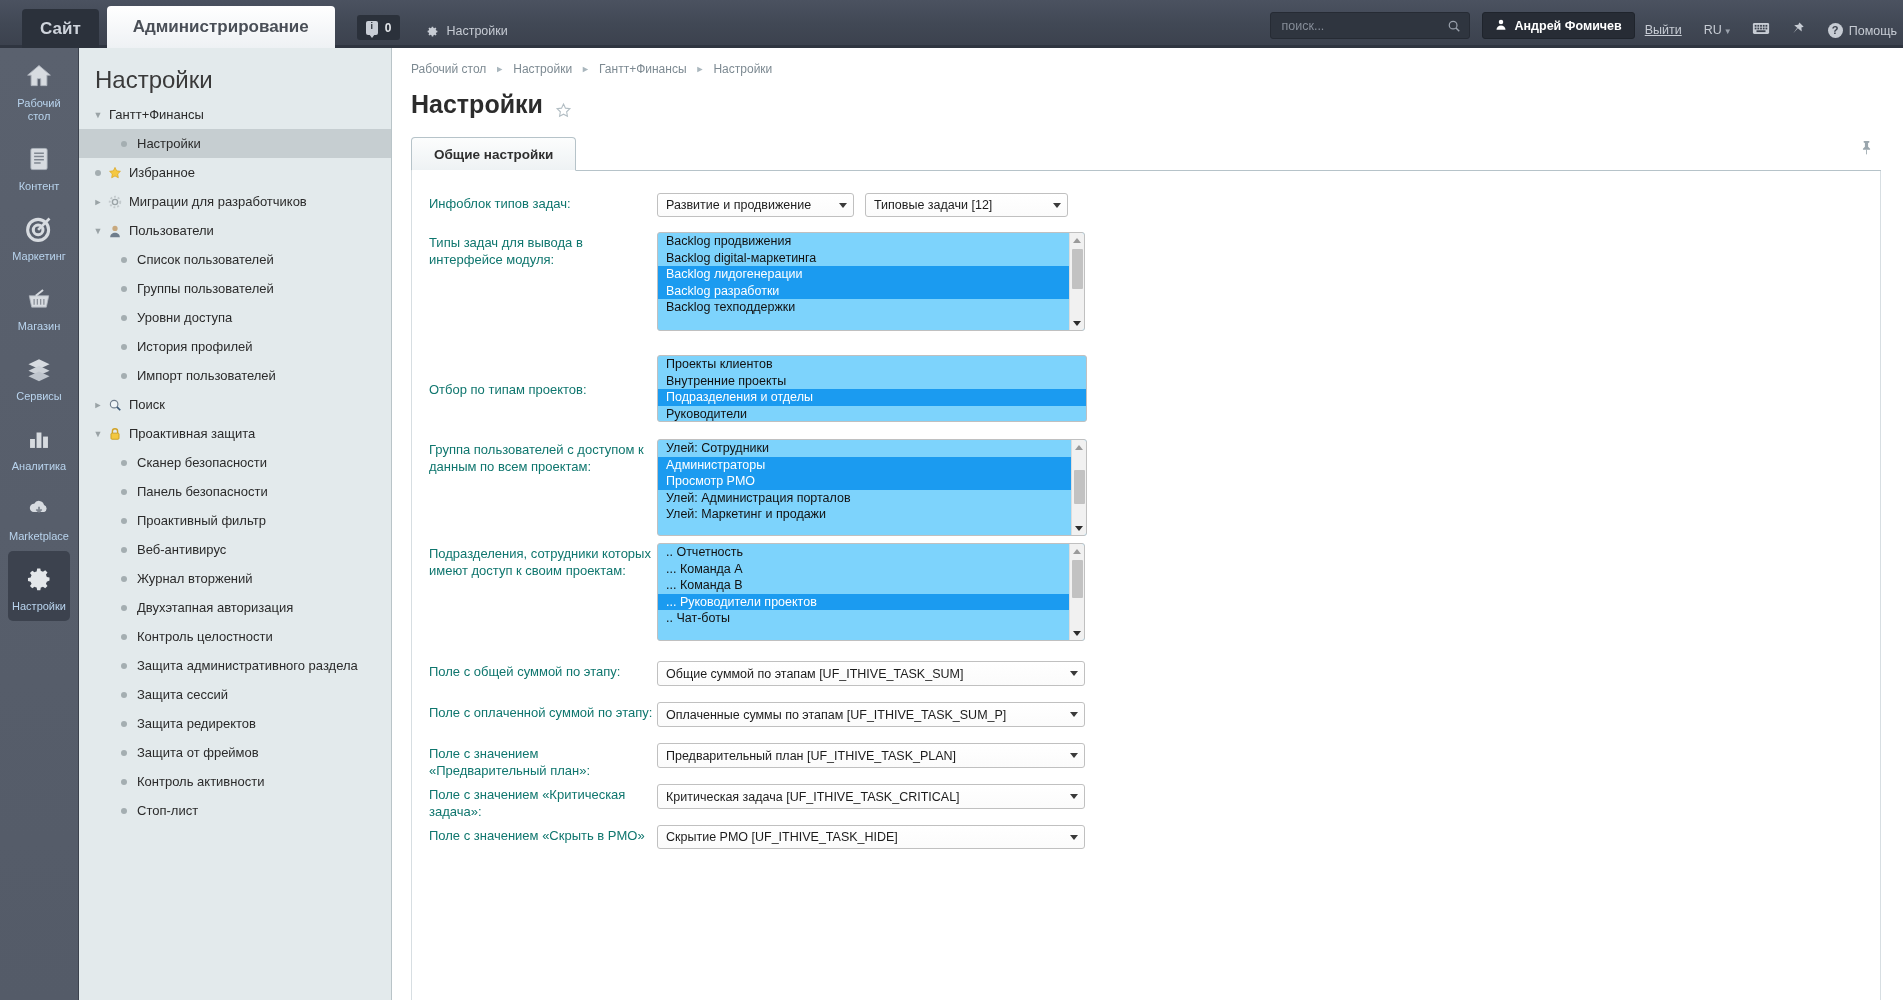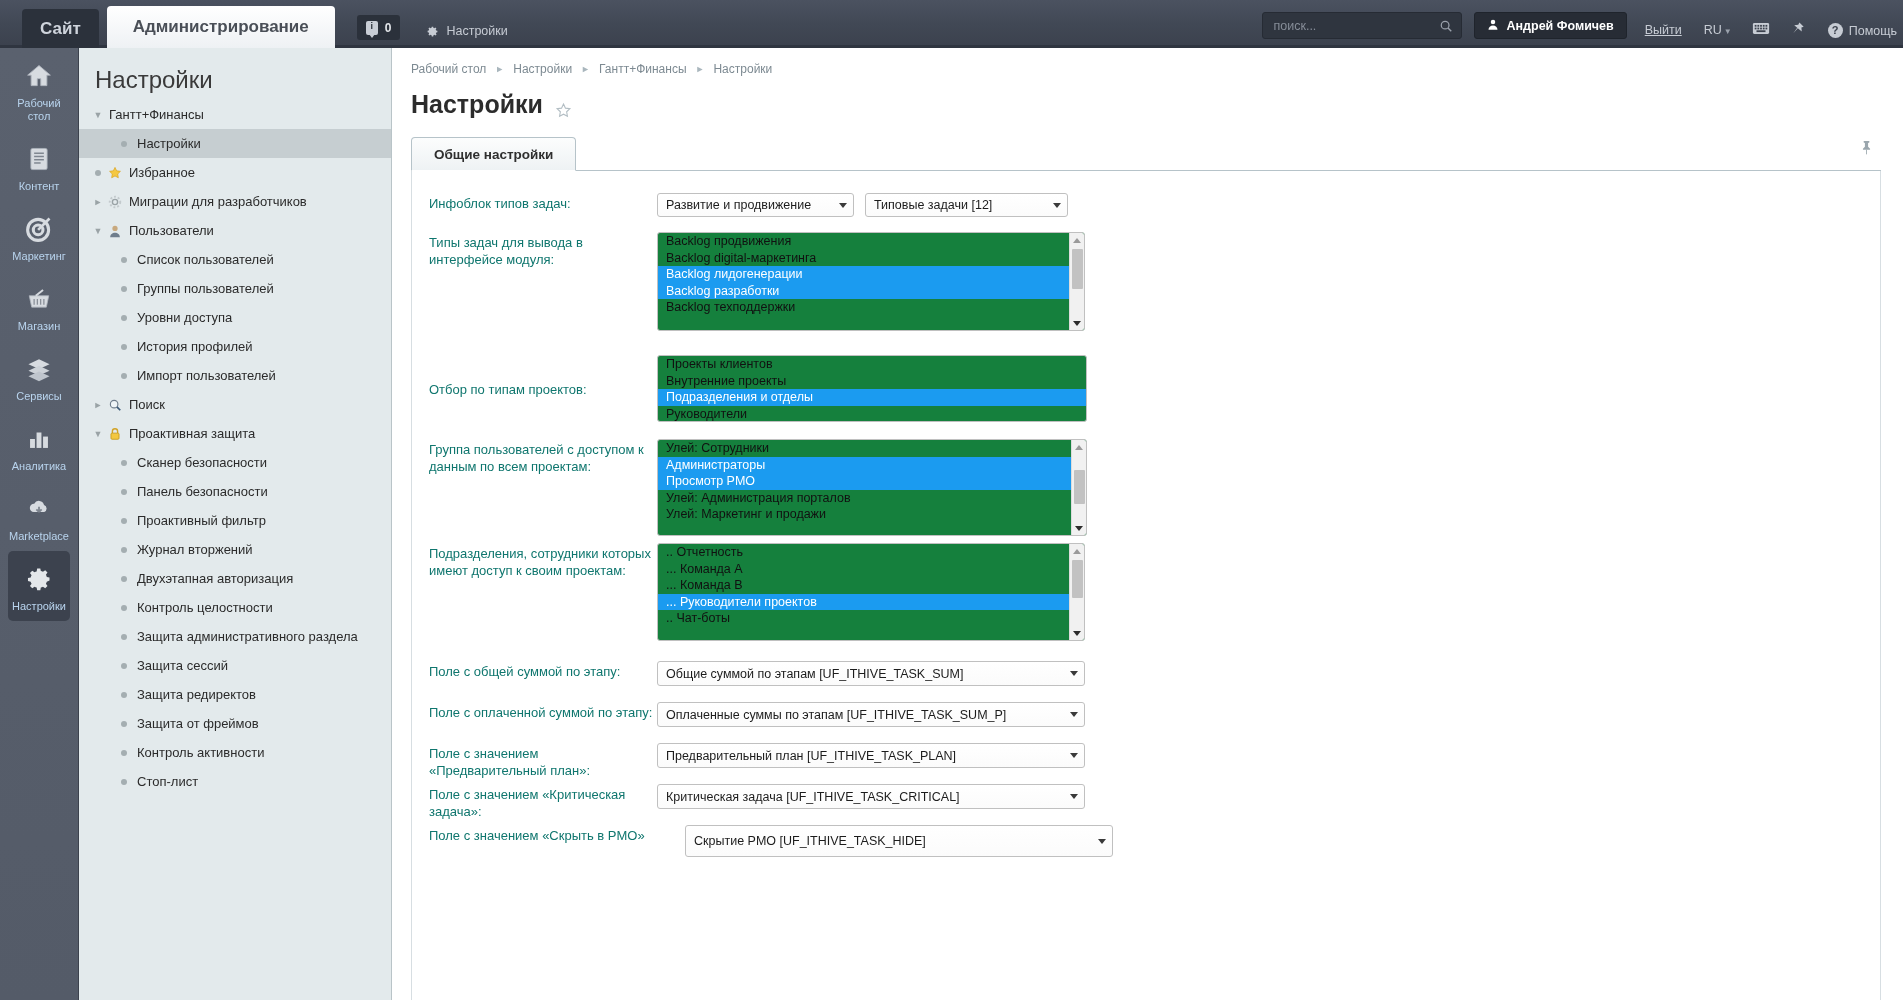--- a/index.html
+++ b/index.html
@@ -83,21 +83,21 @@
 
   .tb-user {
     margin-left: 12px; margin-bottom: 9px;
     height: 27px; padding: 0 12px;
     background: #272c35; border:1px solid #1f242c;
     border-radius: 3px;
     display:flex; align-items:center; gap:7px;
     color:#fff; font-size:12.5px; font-weight:bold;
   }
   .tb-plain {
-    margin-left: 18px; margin-bottom: 11px;
+    margin-left: 10px; margin-bottom: 11px;
     color:#c7ccd4; font-size:12.5px;text-decoration:underline;
   }
   .tb-lang { margin-left: 22px; margin-bottom:11px; color:#c7ccd4; font-size:12.5px; }
   .tb-lang .car { font-size:8px; margin-left:2px; color:#9aa1ac; }
   .tb-ico { margin-left: 20px; margin-bottom: 9px; width:18px; height:18px; }
   .tb-help { margin-left: 20px; margin-bottom:10px; display:flex; align-items:center; gap:6px; color:#c7ccd4; font-size:12.5px; }
   .q-circ {
     width:15px; height:15px; border-radius:50%;
     background:#c7ccd4; color:#3b414d;
     font-size:11px; font-weight:bold; line-height:15px; text-align:center;
@@ -226,21 +226,21 @@
   }
   .sel1 .caret {
     margin-left: auto; width: 0; height: 0;
     border-left: 4px solid transparent; border-right: 4px solid transparent;
     border-top: 5px solid #3a3a3a;
   }
   .sel1 .txt { overflow: hidden; white-space: nowrap; }
 
   .listbox {
     border: 1px solid #c0c0c0; border-radius: 3px;
-    background: #15803d;
+    background: #7dd3fc;
     position: relative; overflow: hidden;
   }
   .lb-items { position:absolute; left:0; top:0; right:0; bottom:0; }
   .lb-item {
     height: 16.5px; line-height: 16.5px;
     padding-left: 8px;
     font-size: 12.5px; color: #111;
     white-space: nowrap; overflow:hidden;
   }
   .lb-item.on { background: #1b9bf0; color: #fff; }
@@ -544,20 +544,27 @@
           <i></i>
         </span>
         <span class="lbl">Панель безопасности</span>
       </div>
       <div class="sb-row lvl2">
         <span class="tw"></span>
         <span class="bul">
           <i></i>
         </span>
         <span class="lbl">Проактивный фильтр</span>
+      </div>
+      <div class="sb-row lvl2">
+        <span class="tw"></span>
+        <span class="bul">
+          <i></i>
+        </span>
+        <span class="lbl">Веб-антивирус</span>
       </div>
       <div class="sb-row lvl2">
         <span class="tw"></span>
         <span class="bul">
           <i></i>
         </span>
         <span class="lbl">Журнал вторжений</span>
       </div>
       <div class="sb-row lvl2">
         <span class="tw"></span>
@@ -768,20 +775,20 @@
     <div class="frow" style="left:17px; top:613px;">
       <div class="flabel">Поле с значением «Критическая задача»:</div>
       <div class="sel1" style="width:428px; height:25px;">
         <span class="txt">Критическая задача [UF_ITHIVE_TASK_CRITICAL]</span>
         <span class="caret"></span>
       </div>
     </div>
 
     <div class="frow" style="left:17px; top:654px;">
       <div class="flabel">Поле с значением «Скрыть в PMO»</div>
-      <div class="sel1" style="width:428px; height:32px;margin-left:28px;">
+      <div class="sel1" style="width:428px; height:24px;">
         <span class="txt">Скрытие PMO [UF_ITHIVE_TASK_HIDE]</span>
         <span class="caret"></span>
       </div>
     </div>
 
   </div>
 </div>
 
 </body></html>

